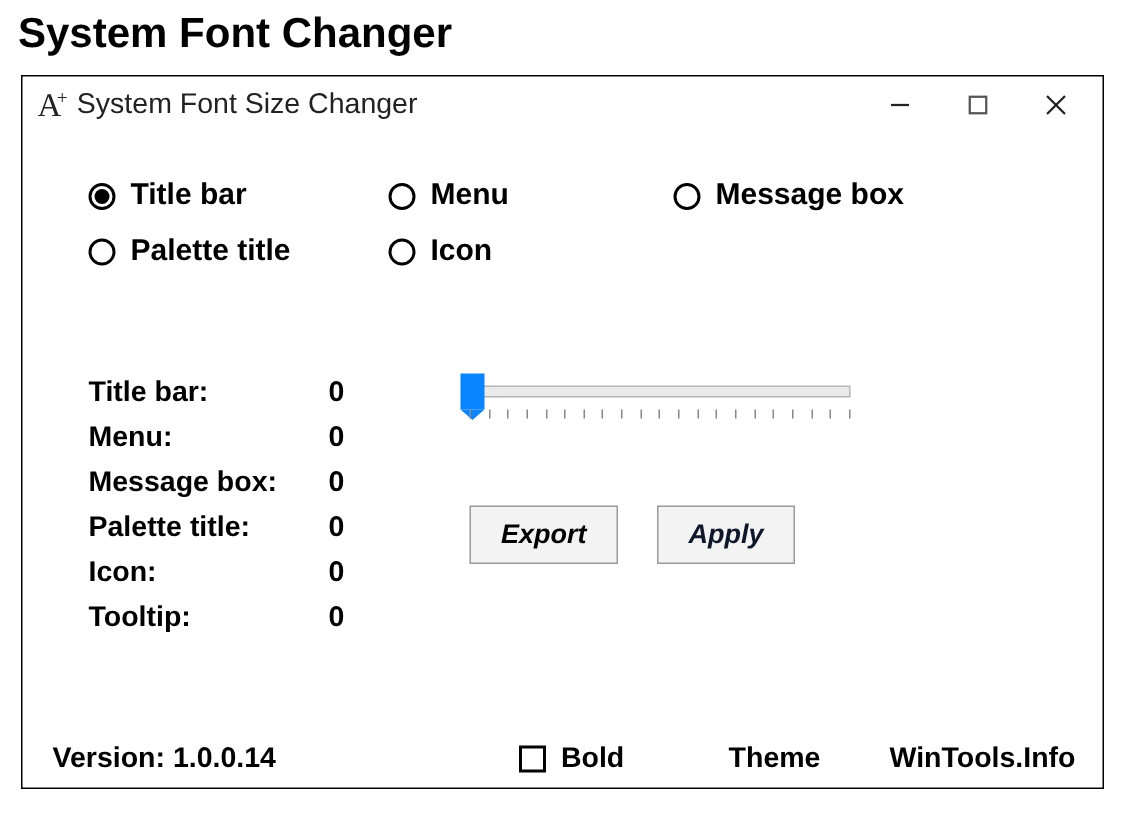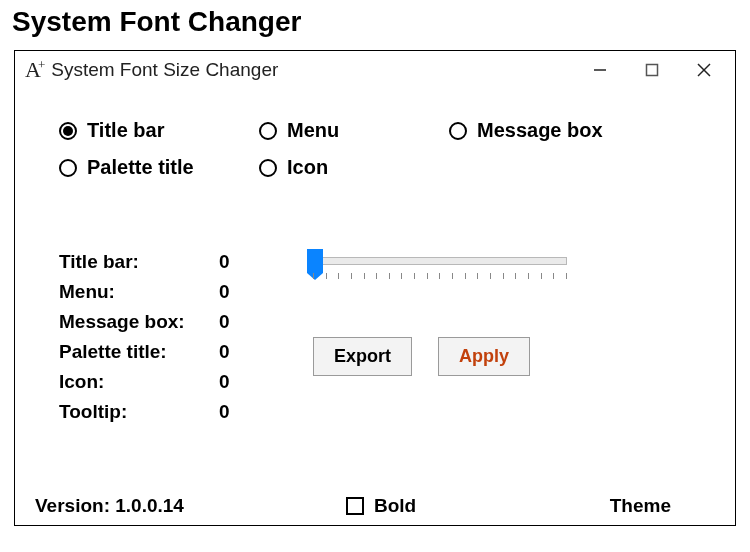--- a/index.html
+++ b/index.html
@@ -102,20 +102,21 @@
     display: grid;
     grid-template-columns: 160px 40px;
     row-gap: 8px;
     font-size: 19px;
     font-weight: 700;
   }
   .values .val { font-weight: 700; }
   .right-col {
     flex: 1;
     padding-right: 18px;
+    font-style: italic;
   }
   .slider {
     position: relative;
     width: 260px;
     height: 40px;
     margin-top: -4px;
   }
   .slider-track {
     position: absolute;
     top: 10px;
@@ -163,21 +164,21 @@
     margin-left: 6px;
   }
   .btn {
     border: 1px solid #9a9a9a;
     background: #f3f3f3;
     font-size: 18px;
     font-weight: 700;
     padding: 8px 20px;
     cursor: pointer;
   }
-  .btn.apply { color: #c2410c; }
+  .btn.apply { color: #0f172a; }
   .footer {
     position: absolute;
     left: 12px; right: 0; bottom: 8px;
     display: flex;
     align-items: center;
     padding: 0 18px 0 8px;
     font-size: 19px;
     font-weight: 700;
   }
   .footer .version { flex: 0 0 auto; }
@@ -310,15 +311,16 @@
     <span class="version">
       <span>Version:</span>
       <span>1.0.0.14</span>
     </span>
     <span class="bold-wrap">
       <span class="checkbox"></span>
       <span>Bold</span>
     </span>
     <span class="spacer"></span>
     <span class="theme">Theme</span>
+    <span class="link">WinTools.Info</span>
   </div>
 
 </div>
 
 </body></html>

